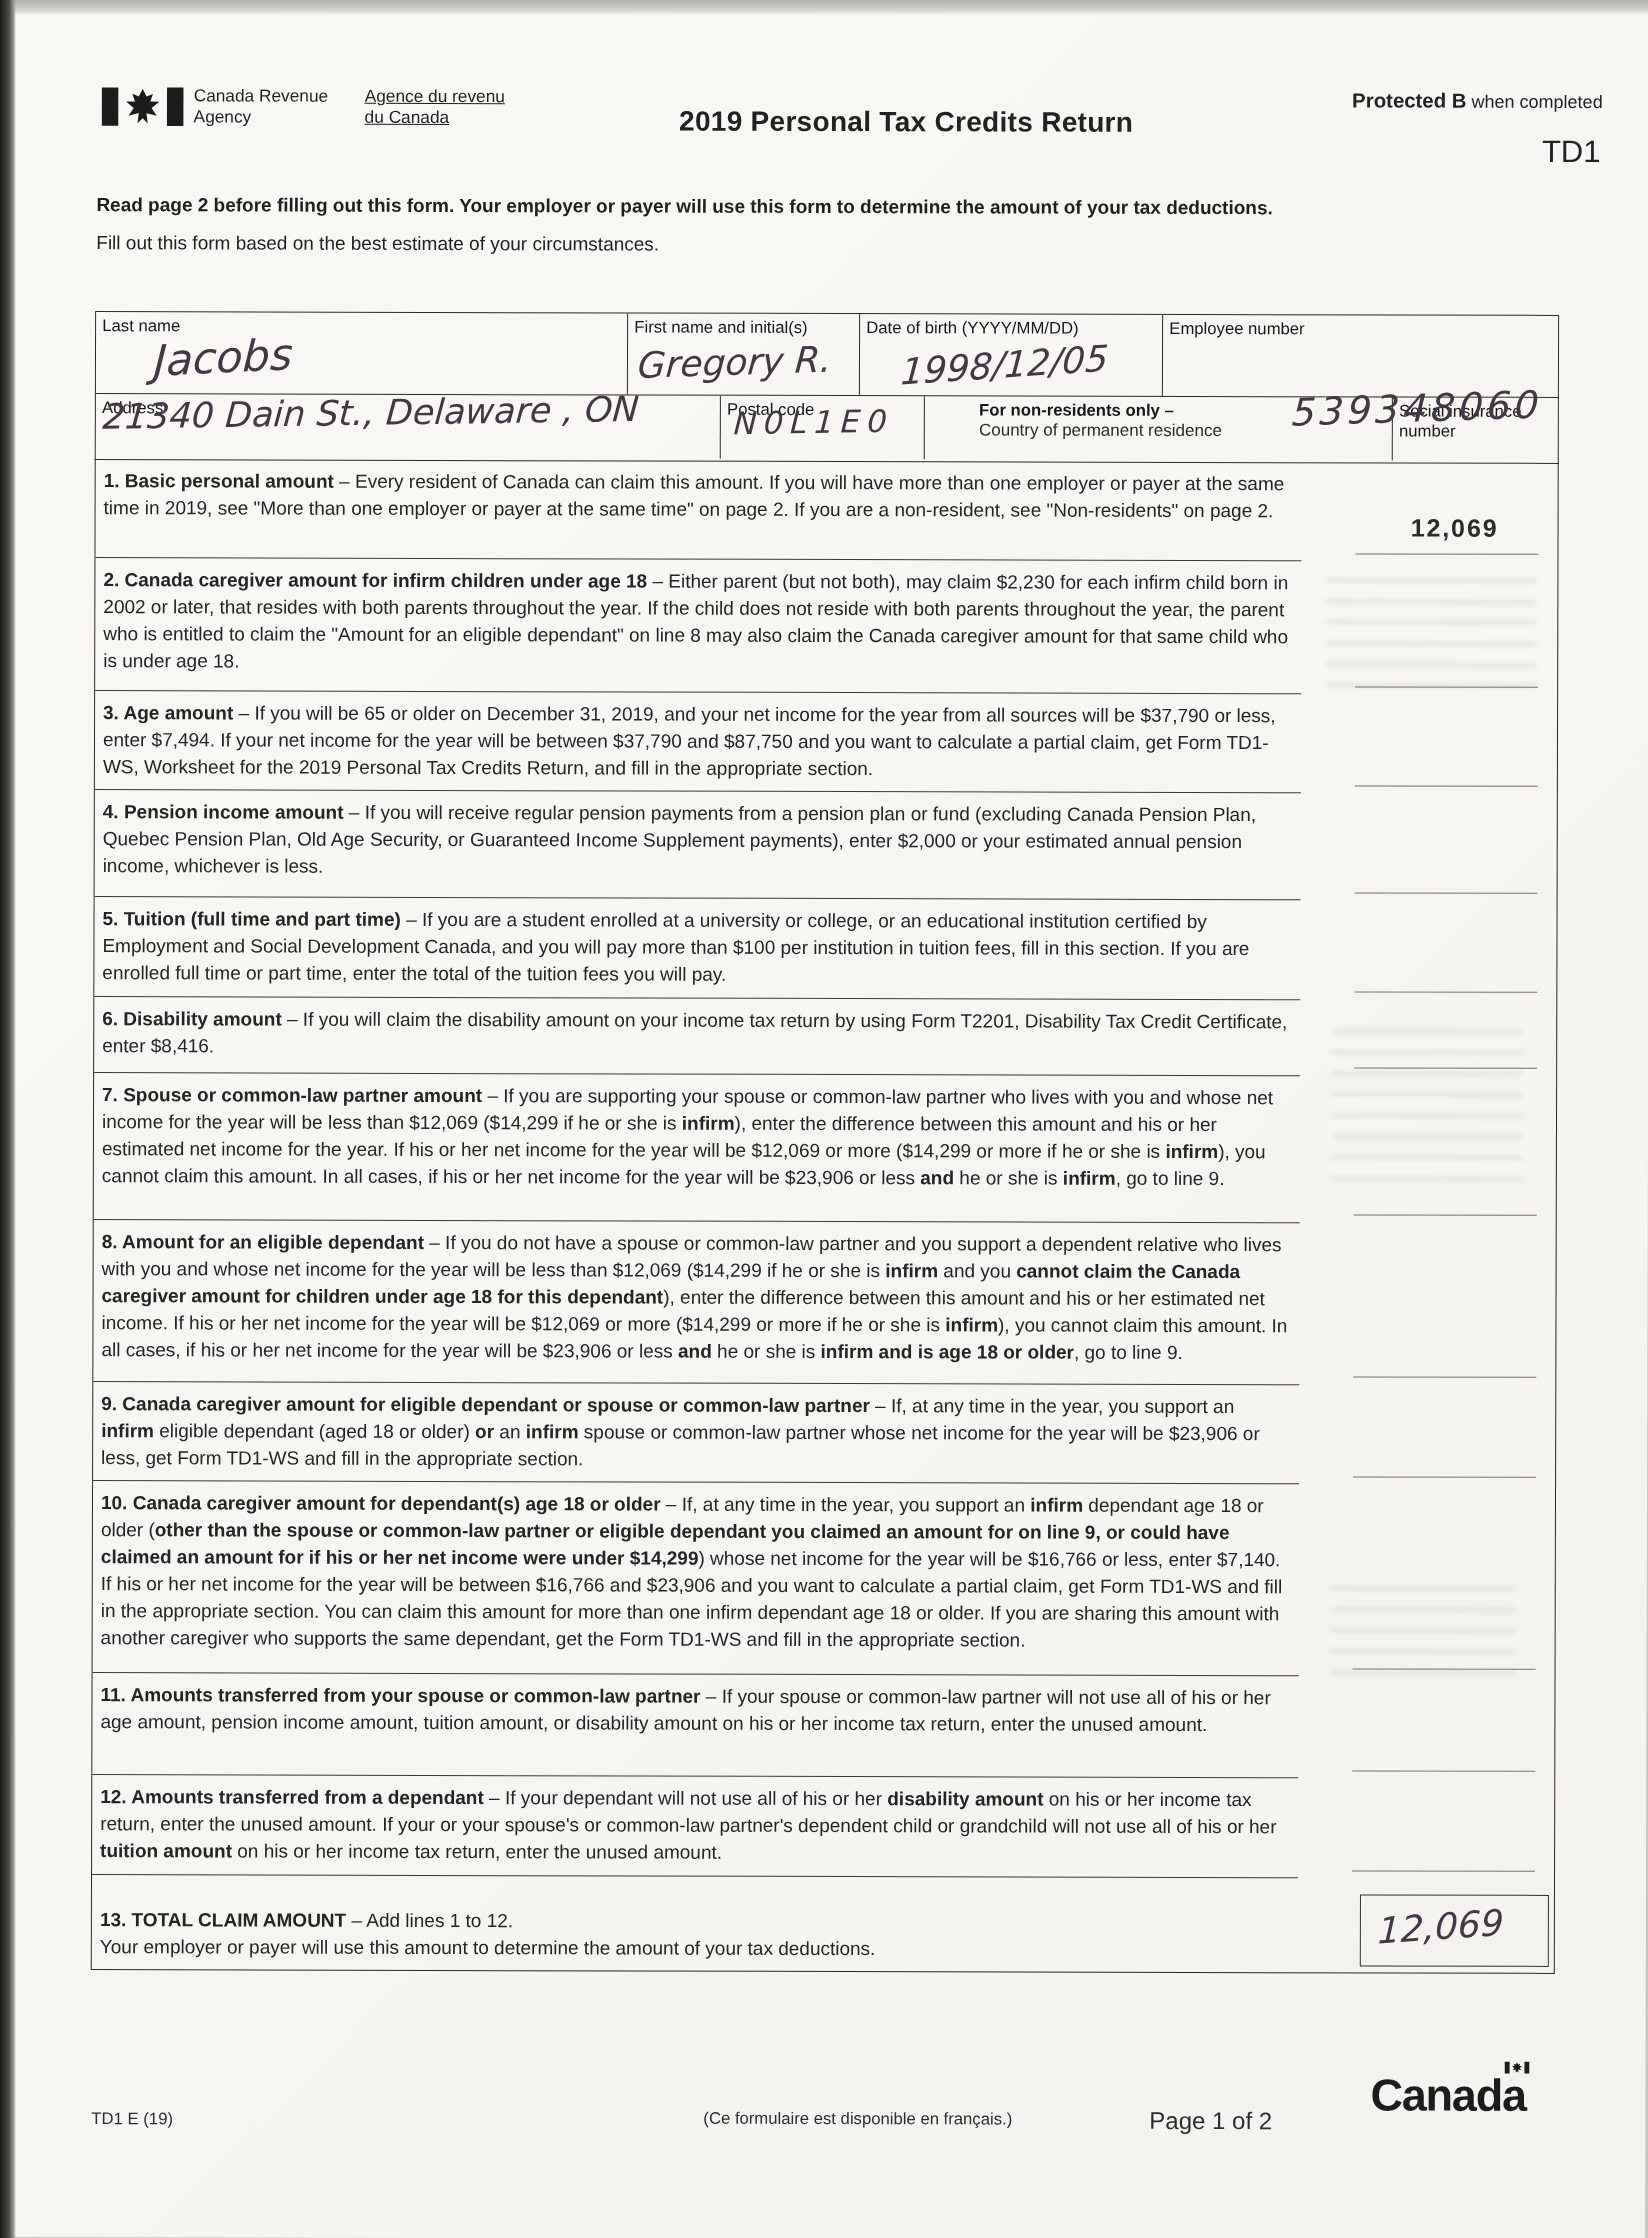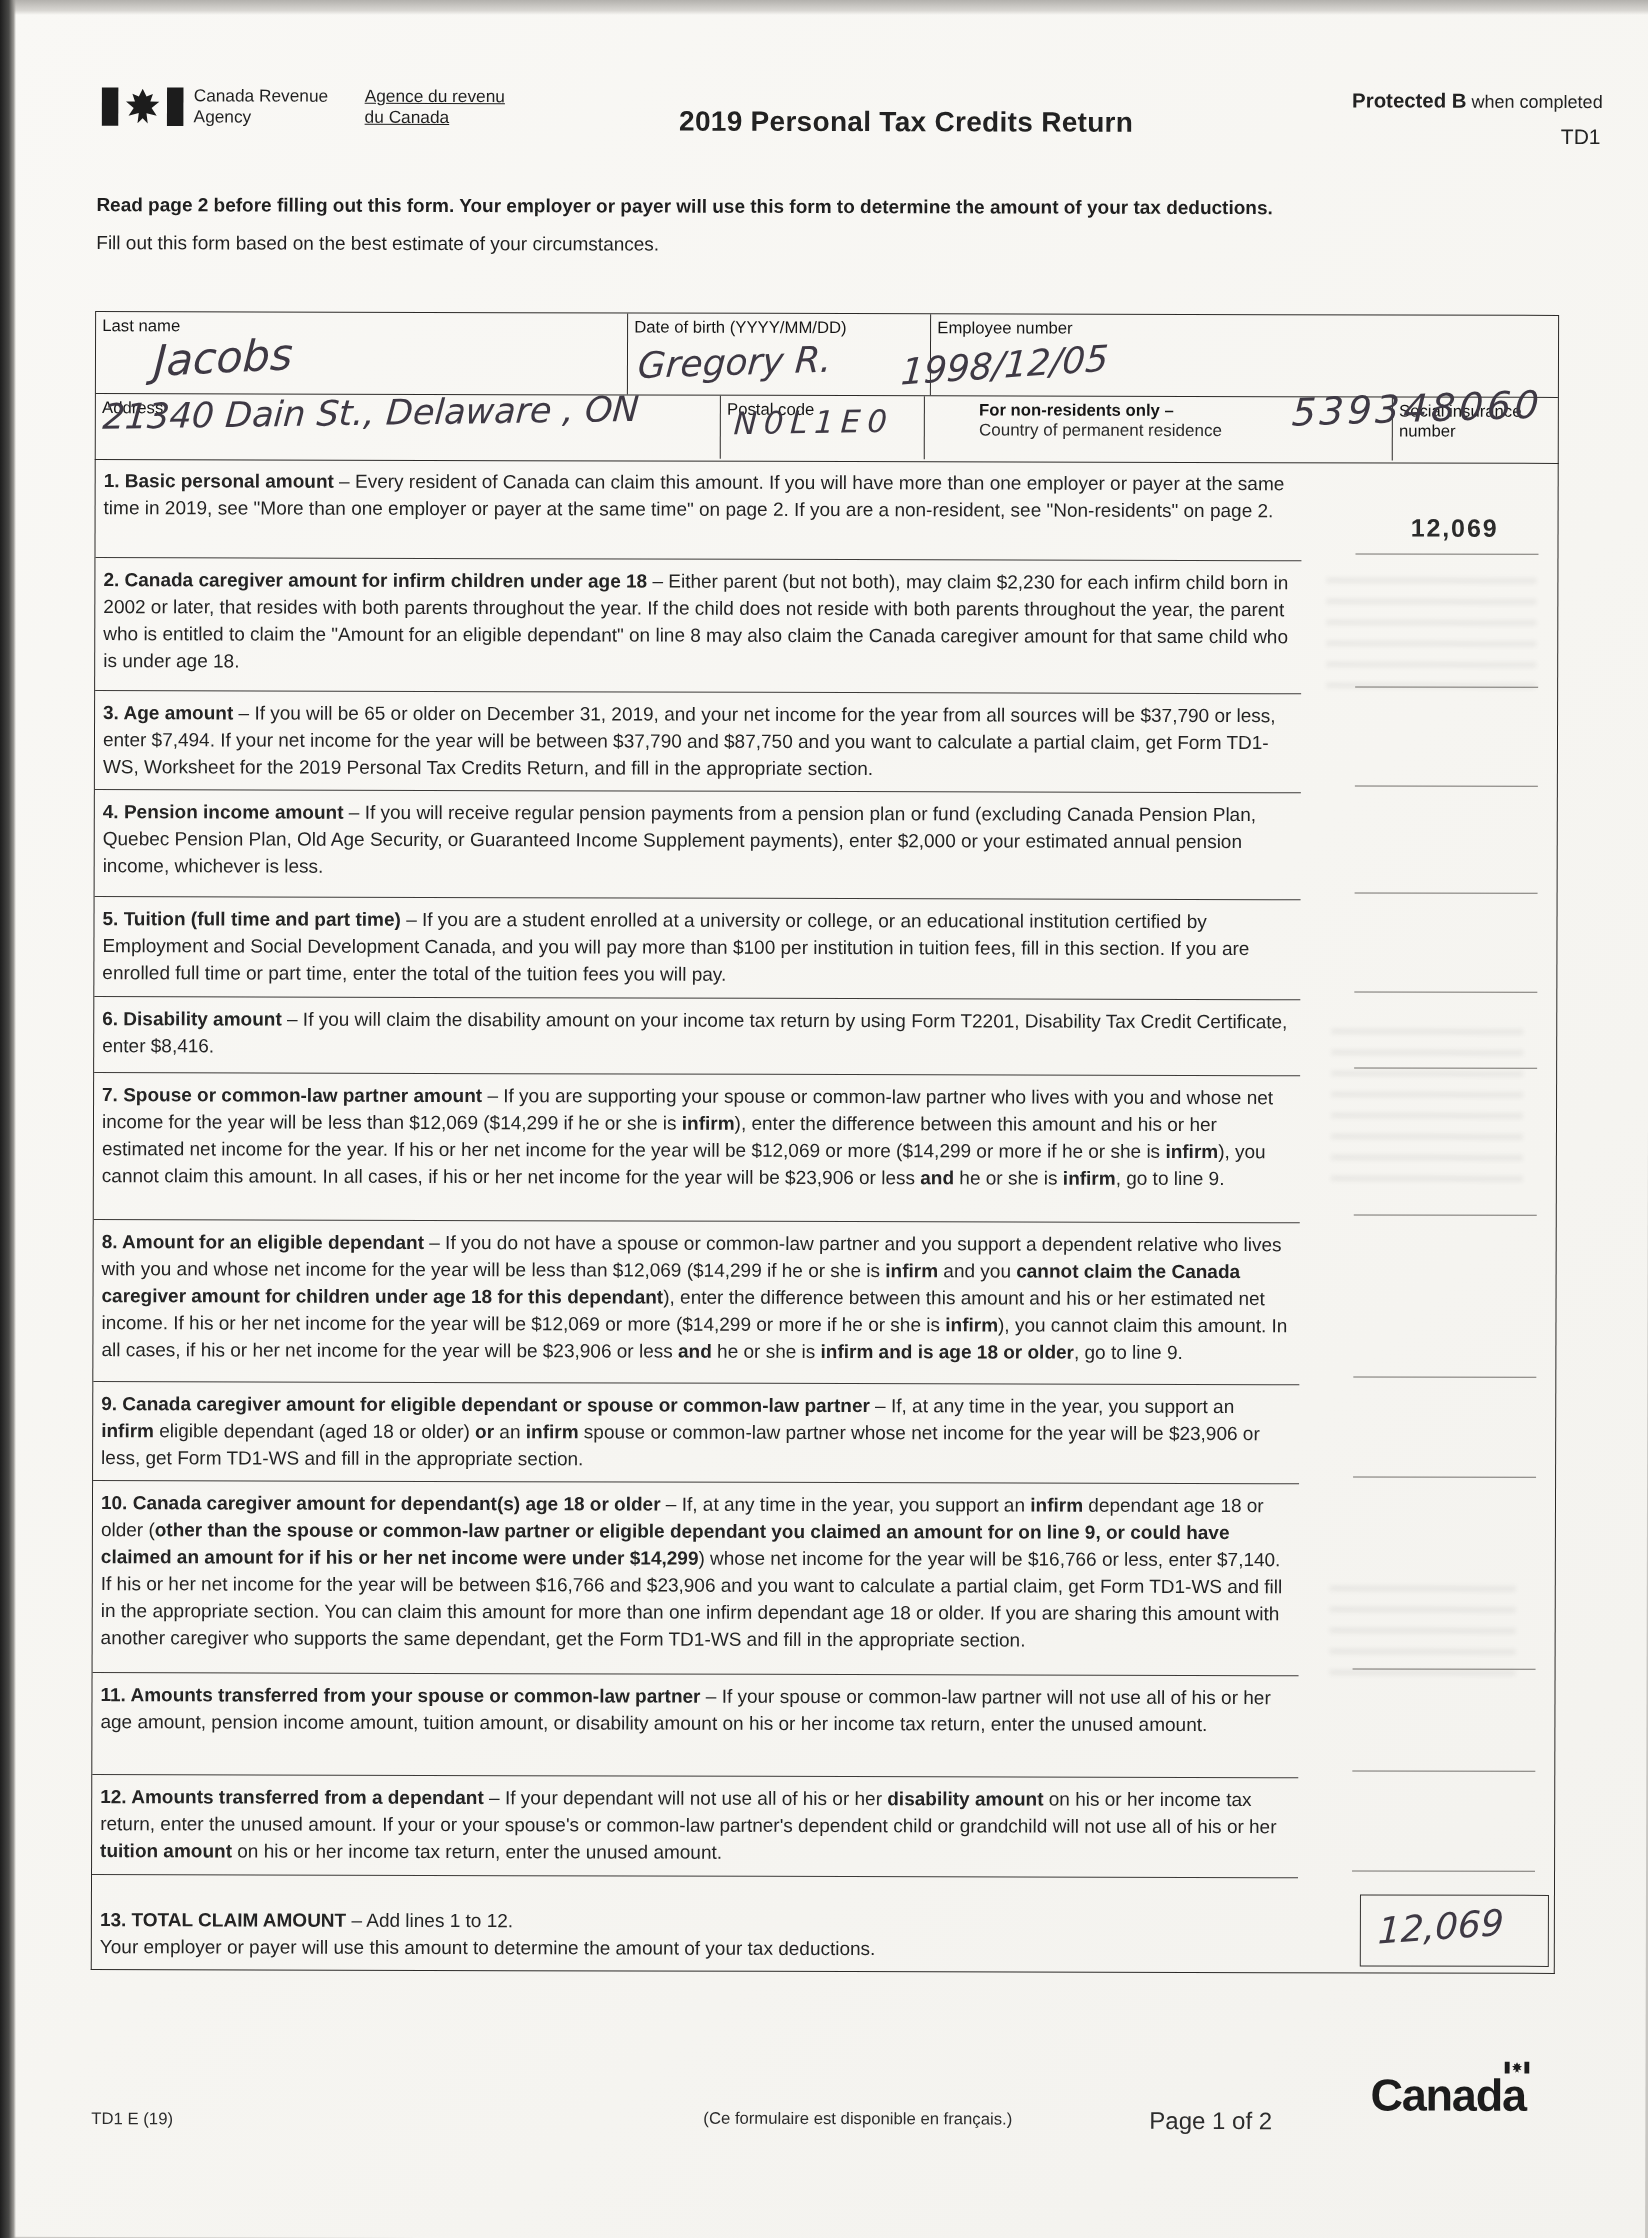--- a/index.html
+++ b/index.html
@@ -26,21 +26,21 @@
     z-index:49;
   }
   
   .logo{position:absolute;left:99px;top:79px;width:82px;height:59px;}
   .agency-en{position:absolute;left:191px;top:87px;font-size:17.3px;line-height:21px;color:#1f1f1f;}
   .agency-fr{position:absolute;left:362px;top:87px;font-size:17.3px;line-height:21px;color:#1f1f1f;}
   .form-title{position:absolute;left:594px;top:106px;width:619px;text-align:center;
     font-size:28px;font-weight:bold;color:#222;letter-spacing:0.3px;}
   .protected{position:absolute;right:48px;top:88px;font-size:18px;color:#222;text-align:center;}
   .protected b{font-size:20.4px;}
-  .form-code{position:absolute;right:50px;top:123px;font-size:21px;color:#222;text-align:right;}
+  .form-code{position:absolute;right:50px;top:132px;font-size:31px;color:#222;text-align:right;}
   
   .instr1{position:absolute;left:94px;top:196px;font-size:19px;font-weight:bold;color:#1f1f1f;}
   .instr2{position:absolute;left:94px;top:234px;font-size:19px;color:#1f1f1f;}
   
   .id-table{position:absolute;left:93px;top:313px;width:1464px;height:149px;
     border:1.9px solid #2c2a28;box-sizing:border-box;z-index:5;}
   .id-row{display:flex;box-sizing:border-box;}
   .id-row1{height:82px;border-bottom:1.9px solid #2c2a28;}
   .id-row2{height:63px;}
   .id-cell{box-sizing:border-box;border-right:1.9px solid #2c2a28;padding:3.7px 6.2px;
@@ -104,20 +104,21 @@
   <div class="form-title">2019 Personal Tax Credits Return</div>
   <div class="protected"><b>Protected B</b><span> when completed</span></div>
   <div class="form-code">TD1</div>
 
   <div class="instr1">Read page 2 before filling out this form. Your employer or payer will use this form to determine the amount of your tax deductions.</div>
   <div class="instr2">Fill out this form based on the best estimate of your circumstances.</div>
 
   <div class="id-table">
     <div class="id-row id-row1">
       <div class="id-cell" style="width:532px;"><span>Last name</span></div>
+      <div class="id-cell" style="width:232px;"><span>First name and initial(s)</span></div>
       <div class="id-cell" style="width:303px;"><span>Date of birth (YYYY/MM/DD)</span></div>
       <div class="id-cell" style="flex:1;"><span>Employee number</span><span></span></div>
     </div>
     <div class="id-row id-row2">
       <div class="id-cell" style="width:625px;"><span>Address</span></div>
       <div class="id-cell" style="width:204px;"><span>Postal code</span></div>
       <div class="id-cell" style="width:420px;margin-left:48px;"><b>For non-residents only –</b><br><span class="sub">Country of permanent residence</span><span></span></div>
       <div class="id-cell" style="flex:1;"><span>Social insurance number</span></div>
     </div>
   </div>

